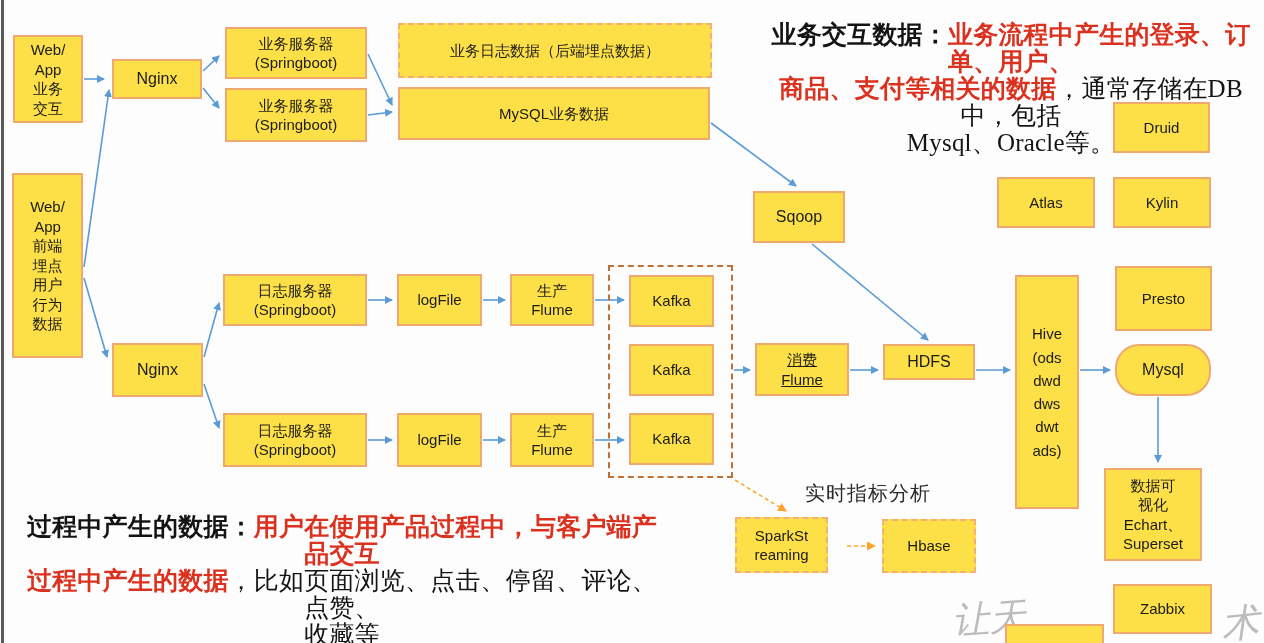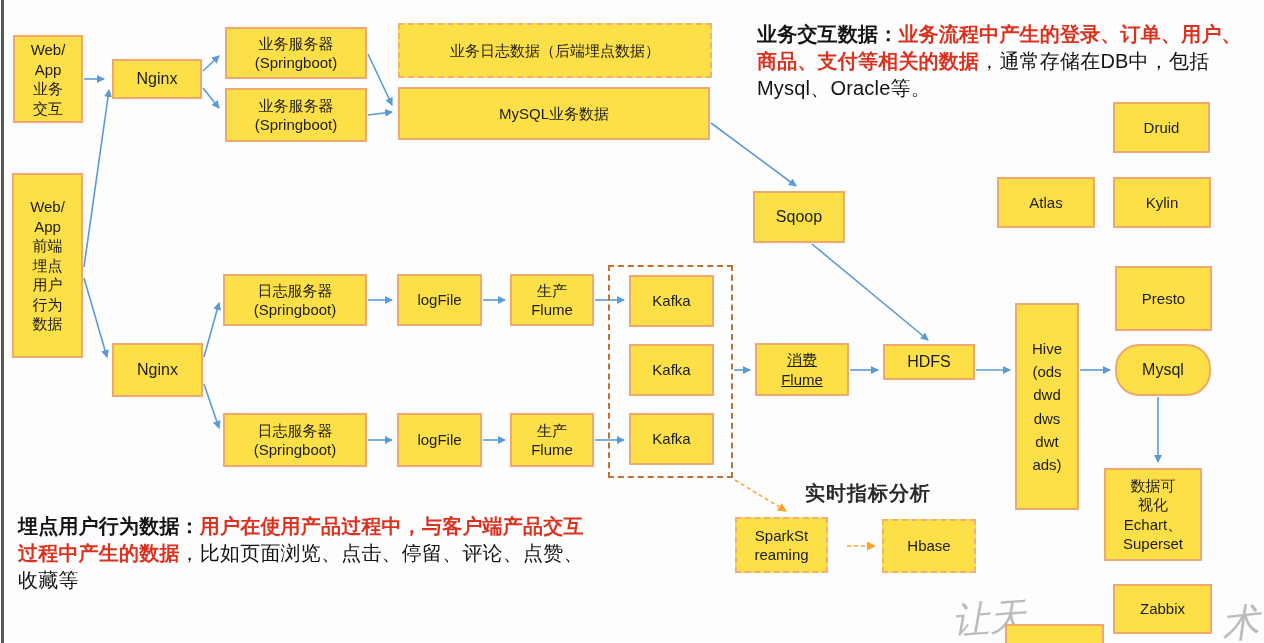--- a/index.html
+++ b/index.html
@@ -37,30 +37,31 @@
     color:#1c1c1c;
   }
   .node.dashdot{border:2px dashed var(--dash-light);}
   .kafka-wrap{
     position:absolute;
     border:2.5px dashed var(--kafka-brown);
     background:transparent;
   }
   .annotation{
     position:absolute;
-    font-family:Liberation Sans, sans-serif;
-    font-size:20px;line-height:27px;
+    font-family:Liberation Serif, serif;
+    font-size:25px;line-height:27px;
     color:#141414;
     letter-spacing:.2px;
+    text-align:center;
   }
   .annotation .red{color:var(--red);font-weight:bold;}
   .annotation .b{font-weight:bold;}
   .flow-label{
     position:absolute;
-    font-size:20px;color:#2a2a2a;font-weight:700;
+    font-size:20px;color:#2a2a2a;font-weight:400;
     letter-spacing:1px;
   }
   .watermark{
     position:absolute;
     font-family:"Liberation Serif", serif;
     font-style:italic;
     color:#bdbcbc;
     z-index:0;
   }
   .node,.annotation,.flow-label{z-index:2;}
@@ -166,21 +167,21 @@
 
   <div class="node" style="left:629px;top:344px;width:85px;height:52px;">Kafka</div>
 
   <div class="node" style="left:629px;top:413px;width:85px;height:52px;">Kafka</div>
 
   <div class="node" style="left:755px;top:343px;width:94px;height:53px;text-decoration:underline;">消费
 Flume</div>
 
   <div class="node" style="left:883px;top:344px;width:92px;height:36px;font-size:16px;">HDFS</div>
 
-  <div class="node" style="left:1015px;top:275px;width:64px;height:207px;font-size:15px;line-height:1.55;margin-top:28px;">Hive
+  <div class="node" style="left:1015px;top:275px;width:64px;height:234px;font-size:15px;line-height:1.55;">Hive
 (ods
 dwd
 dws
 dwt
 ads)</div>
 
   <div class="node" style="left:1113px;top:102px;width:97px;height:51px;">Druid</div>
 
   <div class="node" style="left:997px;top:177px;width:98px;height:51px;">Atlas</div>
 
@@ -206,18 +207,18 @@
 
   <div class="flow-label" style="left:805px;top:480px;">实时指标分析</div>
 
   <div class="annotation" style="left:757px;top:21px;width:508px;">
       <div><span class="b">业务交互数据：</span><span class="red b">业务流程中产生的登录、订单、用户、</span></div>
       <div><span class="red b">商品、支付等相关的数据</span><span>，通常存储在DB中，包括</span></div>
       <div><span>Mysql、Oracle等。</span></div>
     </div>
 
   <div class="annotation" style="left:18px;top:513px;width:648px;">
-      <div><span class="b">埋点用户行为数据：</span><span class="red b">用户在使用产品过程中，与客户端产品交互</span></div>
+      <div><span class="b">过程中产生的数据：</span><span class="red b">用户在使用产品过程中，与客户端产品交互</span></div>
       <div><span class="red b">过程中产生的数据</span><span>，比如页面浏览、点击、停留、评论、点赞、</span></div>
       <div><span>收藏等</span></div>
     </div>
 
 </div>
 
 </body></html>

